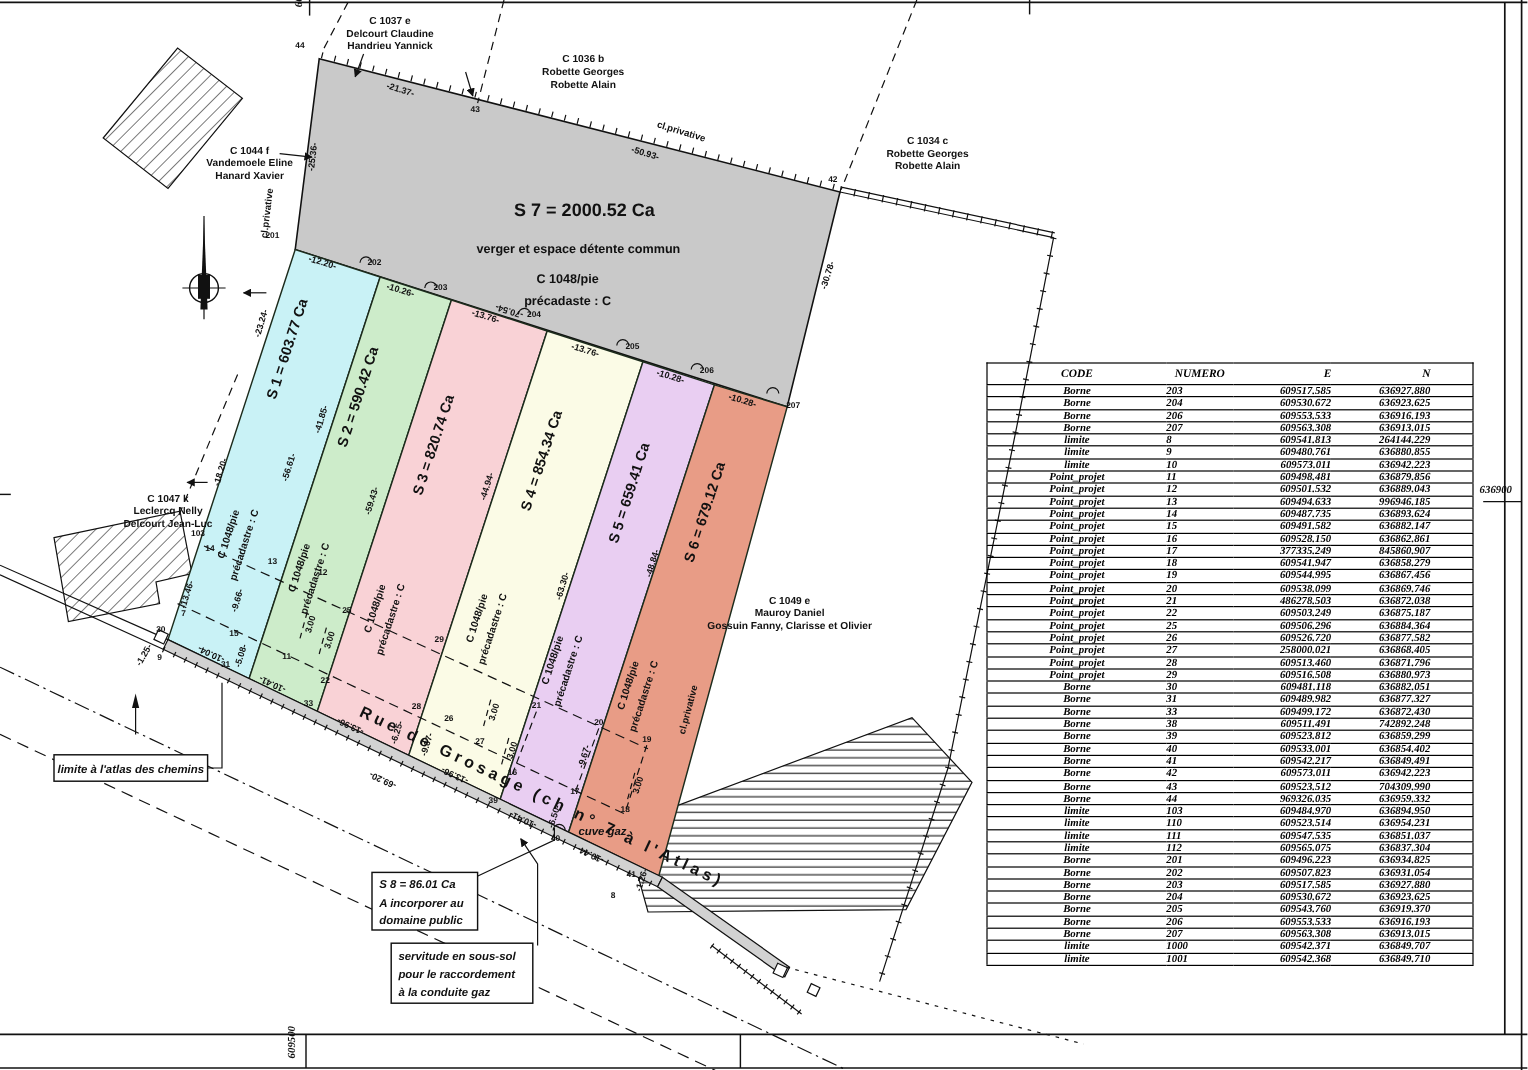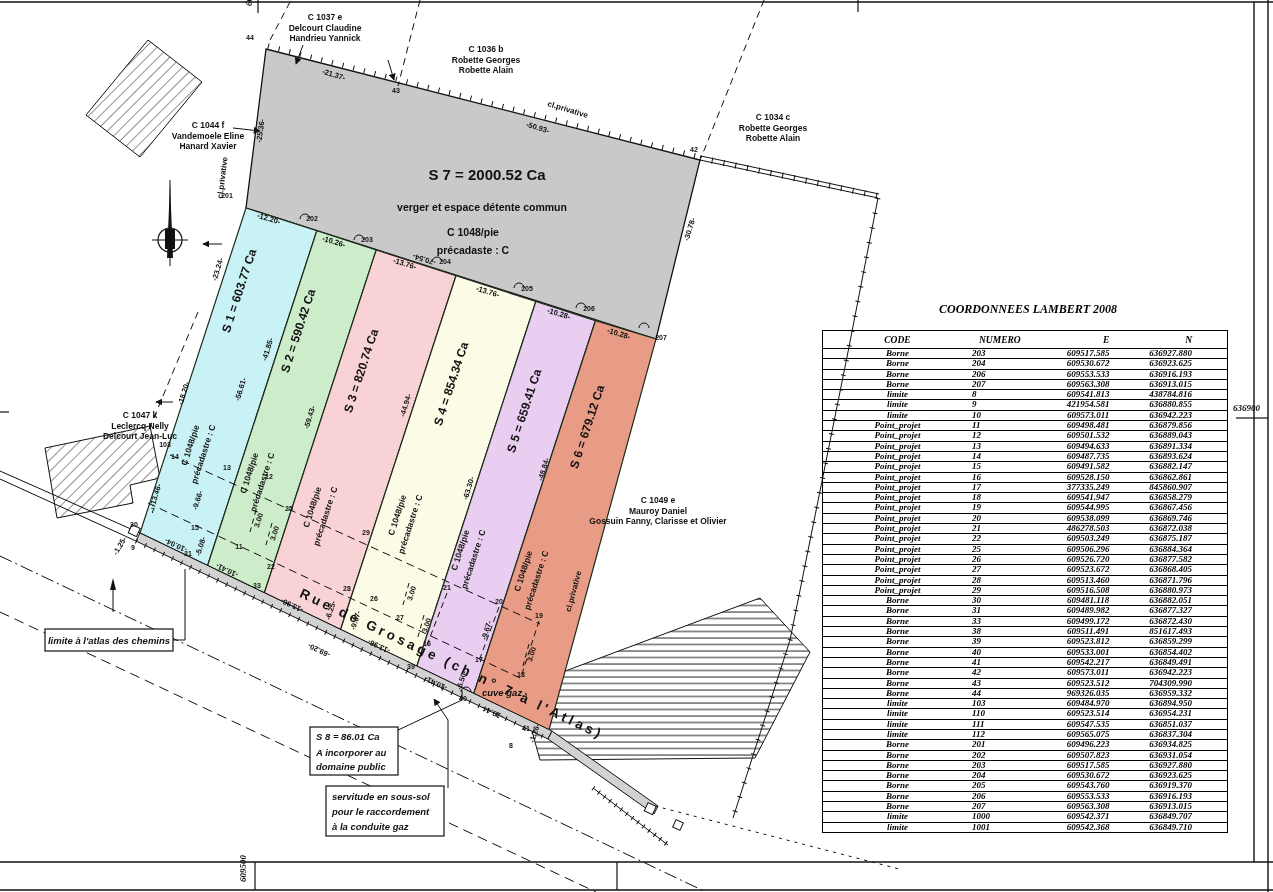--- a/index.html
+++ b/index.html
@@ -312,21 +312,20 @@
       <path d="M354,240 A5,5 0 0 1 364,240" fill="none" stroke="#111" stroke-width="1"></path>
       <path d="M432,262 A5,5 0 0 1 442,262" fill="none" stroke="#111" stroke-width="1"></path>
       <path d="M514,288 A5,5 0 0 1 524,288" fill="none" stroke="#111" stroke-width="1"></path>
       <path d="M576,308 A5,5 0 0 1 586,308" fill="none" stroke="#111" stroke-width="1"></path>
       <path d="M639,328 A5,5 0 0 1 649,328" fill="none" stroke="#111" stroke-width="1"></path>
       <path d="M461,692 A5,5 0 0 1 471,692" fill="none" stroke="#111" stroke-width="1"></path>
     </g>
 </svg>
 
 <div id="coord-wrap">
-  <div id="coord-title">COORDONNEES LAMBERT 2008</div>
   <table id="coord-table">
     <thead>
       <tr>
         <th class="c-code">CODE</th>
         <th class="c-num">NUMERO</th>
         <th class="c-e">E</th>
         <th class="c-n">N</th>
       </tr>
     </thead>
     <tbody id="coord-body">
@@ -351,26 +350,26 @@
         <tr>
           <td class="c-code">Borne</td>
           <td class="c-num">207</td>
           <td class="c-e">609563.308</td>
           <td class="c-n">636913.015</td>
         </tr>
         <tr>
           <td class="c-code">limite</td>
           <td class="c-num">8</td>
           <td class="c-e">609541.813</td>
-          <td class="c-n">438784.816</td>
+          <td class="c-n">264144.229</td>
         </tr>
         <tr>
           <td class="c-code">limite</td>
           <td class="c-num">9</td>
-          <td class="c-e">421954.581</td>
+          <td class="c-e">609480.761</td>
           <td class="c-n">636880.855</td>
         </tr>
         <tr>
           <td class="c-code">limite</td>
           <td class="c-num">10</td>
           <td class="c-e">609573.011</td>
           <td class="c-n">636942.223</td>
         </tr>
         <tr>
           <td class="c-code">Point_projet</td>
@@ -381,21 +380,21 @@
         <tr>
           <td class="c-code">Point_projet</td>
           <td class="c-num">12</td>
           <td class="c-e">609501.532</td>
           <td class="c-n">636889.043</td>
         </tr>
         <tr>
           <td class="c-code">Point_projet</td>
           <td class="c-num">13</td>
           <td class="c-e">609494.633</td>
-          <td class="c-n">636891.334</td>
+          <td class="c-n">996946.185</td>
         </tr>
         <tr>
           <td class="c-code">Point_projet</td>
           <td class="c-num">14</td>
           <td class="c-e">609487.735</td>
           <td class="c-n">636893.624</td>
         </tr>
         <tr>
           <td class="c-code">Point_projet</td>
           <td class="c-num">15</td>
@@ -452,21 +451,21 @@
         </tr>
         <tr>
           <td class="c-code">Point_projet</td>
           <td class="c-num">26</td>
           <td class="c-e">609526.720</td>
           <td class="c-n">636877.582</td>
         </tr>
         <tr>
           <td class="c-code">Point_projet</td>
           <td class="c-num">27</td>
-          <td class="c-e">609523.672</td>
+          <td class="c-e">258000.021</td>
           <td class="c-n">636868.405</td>
         </tr>
         <tr>
           <td class="c-code">Point_projet</td>
           <td class="c-num">28</td>
           <td class="c-e">609513.460</td>
           <td class="c-n">636871.796</td>
         </tr>
         <tr>
           <td class="c-code">Point_projet</td>
@@ -489,21 +488,21 @@
         <tr>
           <td class="c-code">Borne</td>
           <td class="c-num">33</td>
           <td class="c-e">609499.172</td>
           <td class="c-n">636872.430</td>
         </tr>
         <tr>
           <td class="c-code">Borne</td>
           <td class="c-num">38</td>
           <td class="c-e">609511.491</td>
-          <td class="c-n">851617.493</td>
+          <td class="c-n">742892.248</td>
         </tr>
         <tr>
           <td class="c-code">Borne</td>
           <td class="c-num">39</td>
           <td class="c-e">609523.812</td>
           <td class="c-n">636859.299</td>
         </tr>
         <tr>
           <td class="c-code">Borne</td>
           <td class="c-num">40</td>

